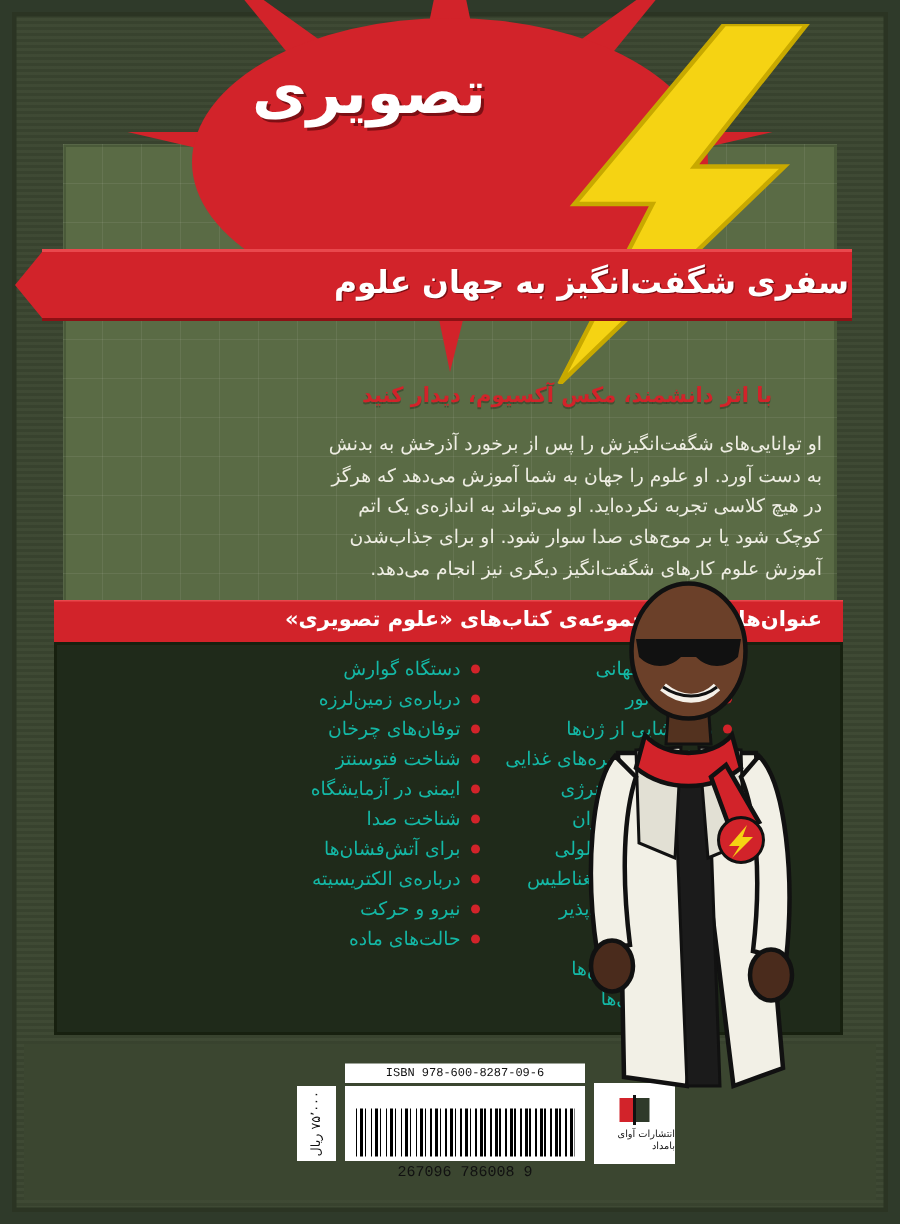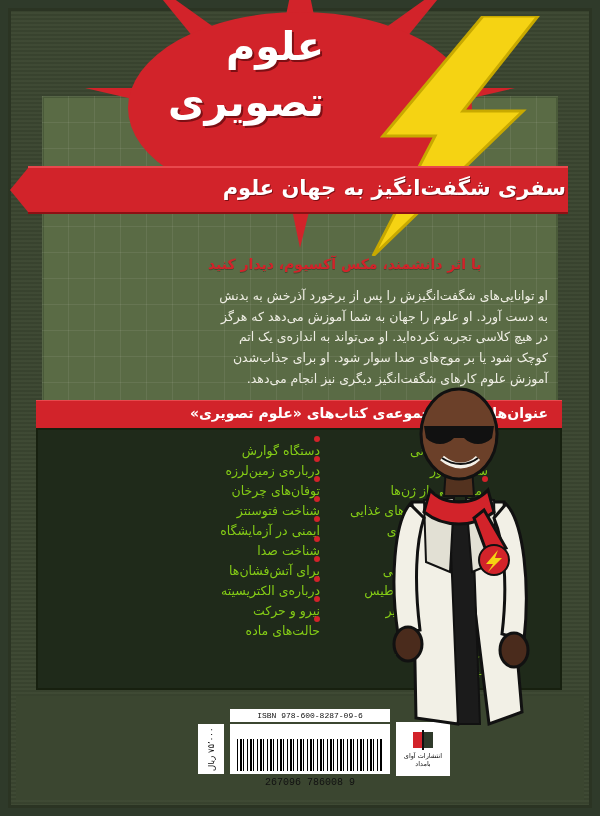--- a/index.html
+++ b/index.html
@@ -87,21 +87,21 @@
   .tagline-text{
     position:absolute;left:0;right:26px;top:8px;height:44px;
     display:flex;align-items:center;justify-content:flex-start;
     color:#fff;font-size:21px;font-weight:bold;
     text-shadow:1px 1px 0 #7d0f14;
     direction:rtl;
   }
   
   .subhead{
     position:absolute;right:44px;top:248px;left:200px;
-    color:#d2232a;font-size:14px;font-weight:bold;text-align:left;
+    color:#d2232a;font-size:14px;font-weight:bold;text-align:center;
     text-shadow:0 1px 0 rgba(0,0,0,0.25);
     z-index:6;
   }
   
   .blurb{
     position:absolute;right:44px;top:278px;width:330px;
     color:#efeee4;font-size:12.5px;line-height:1.65;text-align:right;
     z-index:6;
   }
   
@@ -122,22 +122,22 @@
   }
   .cols{
     position:absolute;inset:0;display:flex;flex-direction:row;
     padding:8px 10px 6px 10px;box-sizing:border-box;gap:0;
   }
   .col{
     width:168px;display:flex;flex-direction:column;gap:1px;
   }
   .col.col-right{margin-right:64px;}
   .li{
-    display:flex;flex-direction:column;align-items:flex-start;justify-content:flex-start;
-    color:#84cc16;font-size:12.5px;line-height:17px;height:19px;
+    display:flex;flex-direction:row;align-items:center;justify-content:flex-start;
+    color:#14b8a6;font-size:12.5px;line-height:17px;height:19px;
     white-space:nowrap;
   }
   .bullet{
     width:6px;height:6px;border-radius:50%;background:#d2232a;
     margin-left:7px;flex:0 0 auto;
   }
   
   .scientist{
     position:absolute;right:28px;bottom:56px;width:210px;height:380px;z-index:8;
   }
@@ -170,21 +170,21 @@
     background:#fff;color:#111;font-size:8.5px;
     display:flex;align-items:center;justify-content:center;
     writing-mode:vertical-rl;transform:rotate(180deg);
   }
   .pub-box{
     position:absolute;left:380px;bottom:24px;width:54px;height:54px;
     background:#fff;display:flex;flex-direction:column;align-items:center;
     justify-content:center;gap:2px;
   }
   .pub-logo{width:24px;height:22px;}
-  .pub-name{font-size:6.5px;color:#111;text-align:center;line-height:1.2;}
+  .pub-name{font-size:6.5px;color:#111;text-align:right;line-height:1.2;}
 </style>
 </head>
 <body>
 
 <div class="page">
   <div class="frame">
 
     <div class="inner-panel">
       <div class="grid"></div>
     </div>
@@ -205,21 +205,20 @@
       </svg>
     </div>
 
     <div class="bolt">
       <svg width="210" height="240" viewBox="0 0 210 240">
         <polygon points="120,0 20,120 72,120 10,240 160,95 100,95 175,0" fill="#f5d313" stroke="#c8a900" stroke-width="3"></polygon>
       </svg>
     </div>
 
     <div class="title-block">
-      <div class="title-line1">علوم</div>
       <div class="title-line2">تصویری</div>
     </div>
 
     <div class="tagline-wrap">
       <div class="tagline-bar"></div>
       <div class="tagline-text">سفری شگفت‌انگیز به جهان علوم</div>
     </div>
 
     <div class="subhead">با اثر دانشمند، مکس آکسیوم، دیدار کنید</div>
 

